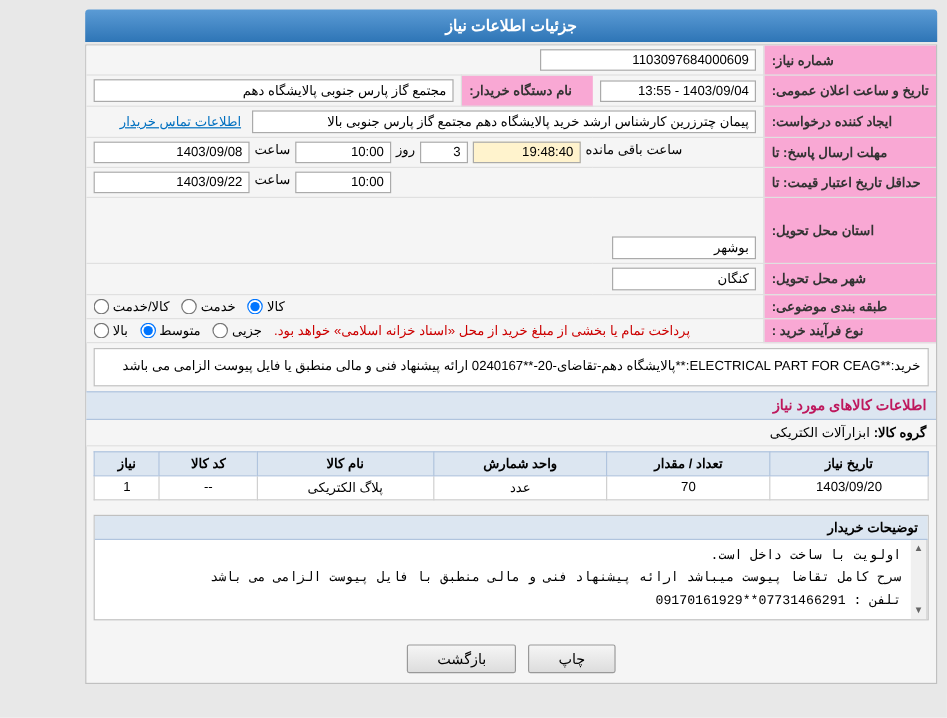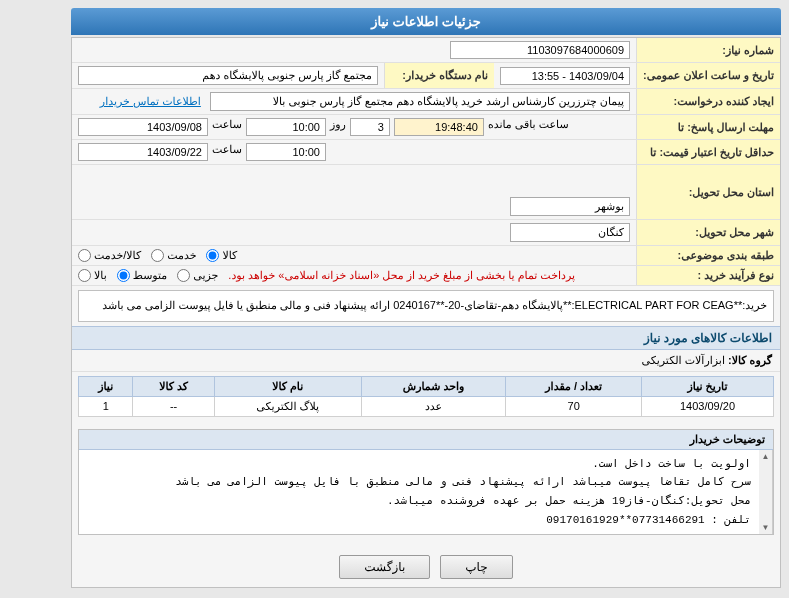--- a/index.html
+++ b/index.html
@@ -38,24 +38,24 @@
     }
     .info-table td {
       padding: 3px 6px;
       border-bottom: 1px solid #e0e0e0;
       vertical-align: middle;
       font-size: 11px;
     }
     .label-cell {
       color: #333;
       font-weight: bold;
-      text-align: right;
+      text-align: left;
       white-space: nowrap;
       width: 120px;
-      background: #fef9c3;
+      background: #f9a8d4;
       border-left: 1px solid #ddd;
     }
     .value-cell {
       text-align: right;
     }
     .input-box {
       border: 1px solid #aaa;
       background: white;
       padding: 2px 5px;
       font-size: 11px;
@@ -84,21 +84,21 @@
     .sarh-title {
       font-weight: bold;
       color: #333;
       font-size: 12px;
       padding: 3px 6px;
       background: #e8e8e8;
       border-bottom: 1px solid #ccc;
     }
     .kalaha-title {
       font-weight: bold;
-      color: #0c4a6e;
+      color: #be185d;
       font-size: 12px;
       padding: 4px 8px;
       background: #dce6f1;
       border-top: 1px solid #b0c4de;
       border-bottom: 1px solid #b0c4de;
     }
     .group-row {
       padding: 4px 8px;
       background: #f5f5f5;
       border-bottom: 1px solid #e0e0e0;
@@ -347,21 +347,20 @@
     <div class="tozi-section">
       <div class="tozi-header">توضیحات خریدار</div>
       <div class="tozi-scroll">
         <div class="tozi-scrollbar">
           <span class="scroll-arrow">▲</span>
           <span class="scroll-arrow" style="margin-top:auto;">▼</span>
         </div>
         <div class="tozi-body" id="tozi-body" style="flex:1;">
             <p>اولویت با ساخت داخل است.</p>
             <p>سرح کامل تقاضا پیوست میباشد ارائه پیشنهاد فنی و مالی منطبق با فایل پیوست الزامی می باشد</p>
-            <p>محل تحویل:کنگان-فاز19 هزینه حمل بر عهده فروشنده میباشد.</p>
             <p>تلفن : 07731466291**09170161929</p>
           </div>
       </div>
     </div>
 
     <div class="buttons-row">
       <button class="btn">چاپ</button>
       <button class="btn">بازگشت</button>
     </div>
   </div>

